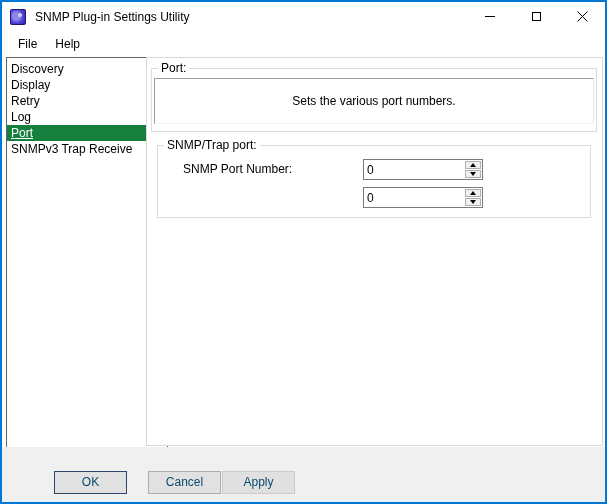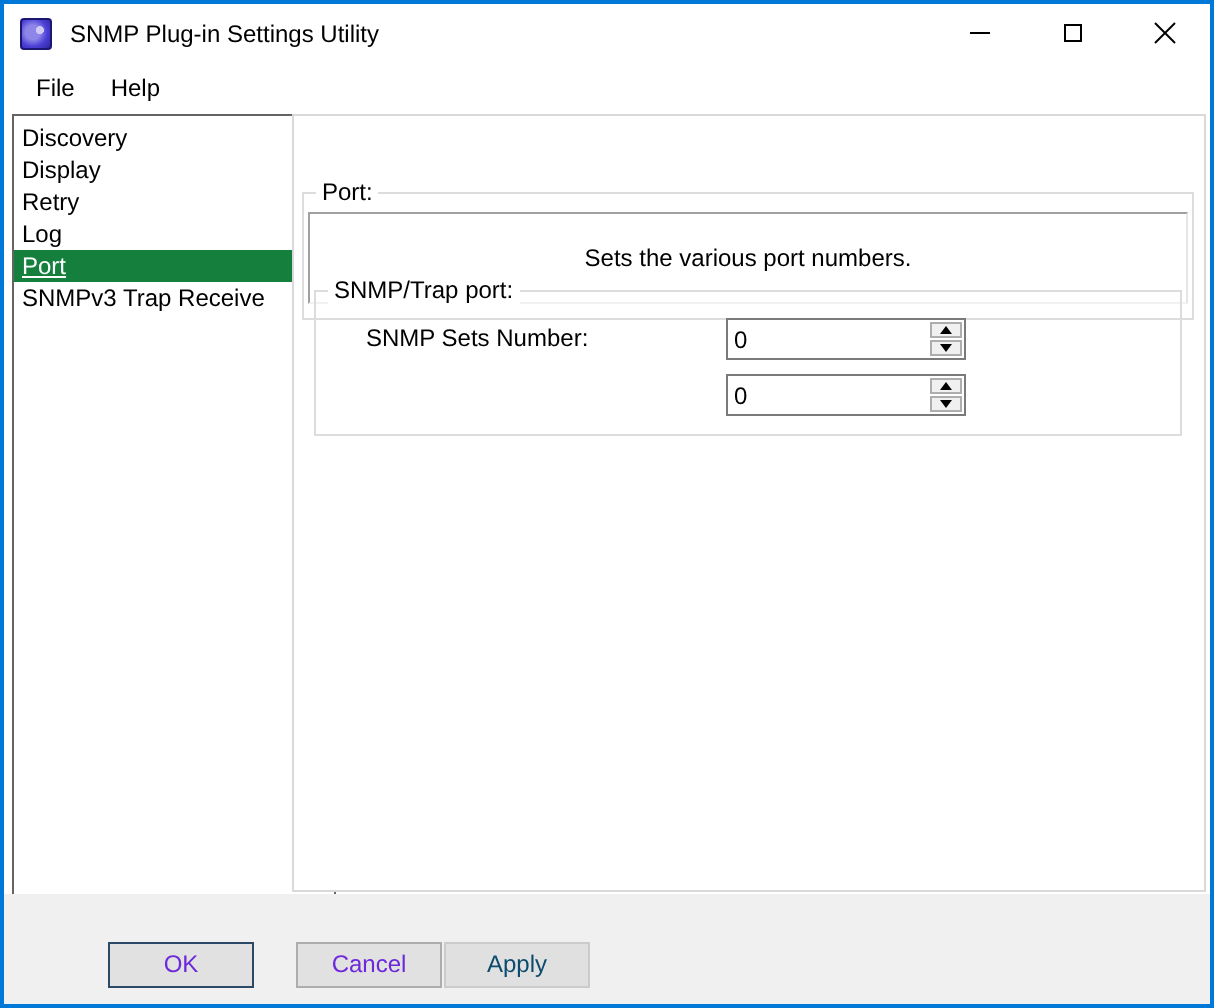--- a/index.html
+++ b/index.html
@@ -55,21 +55,21 @@
     position:absolute; left:144px; top:55px; width:457px; height:389px;
     background:#fff; border:1px solid #d9d9d9;
   }
   .groupbox {
     position:absolute; border:1px solid #dcdcdc;
   }
   .groupbox .legend {
     position:absolute; top:-8px; left:6px; background:#fff; padding:0 3px;
     line-height:14px;
   }
-  .gb-port { left:149px; top:66px; width:446px; height:64px;margin-top:28px; }
+  .gb-port { left:149px; top:66px; width:446px; height:64px; }
   .desc-panel {
     position:absolute; left:2px; top:9px; width:440px; height:46px;
     border-top:1px solid #a0a0a0; border-left:1px solid #a0a0a0;
     border-right:1px solid #e6e6e6; border-bottom:1px solid #f2f2f2;
     text-align:center; padding-top:15px; background:#fff;
   }
   .gb-snmp { left:155px; top:143px; width:434px; height:73px; }
   .field-row { position:absolute; left:0; width:100%; height:21px; }
   .row-1 { top:13px; }
   .row-2 { top:41px; }
@@ -97,21 +97,21 @@
     border-right:3px solid transparent; border-top:4px solid #000; }
 
   
   .button-bar {
     position:absolute; left:0; right:0; bottom:0; height:55px;
     background:#f0f0f0;
   }
   .btn {
     position:absolute; top:24px; width:73px; height:23px;
     background:#e1e1e1; border:1px solid #adadad;
-    font-family:"Liberation Sans", sans-serif; font-size:12px; color:#6d28d9;
+    font-family:"Liberation Sans", sans-serif; font-size:12px; color:#0c4a6e;
     text-align:center; line-height:21px;
   }
   .btn-ok { left:52px; border-color:#2b4966; }
   .btn-cancel { left:136px;margin-left:10px; }
   .btn-apply { left:220px; background:#e0e0e0; border-color:#cbcbcb; color:#0c4a6e; }
 </style>
 </head>
 <body>
 
 <div class="window">
@@ -155,21 +155,21 @@
     <span class="legend">Port:</span>
     <div class="desc-panel">
       <span>Sets the various port numbers.</span>
     </div>
   </div>
 
   <div class="groupbox gb-snmp">
     <span class="legend">SNMP/Trap port:</span>
 
     <div class="field-row row-1">
-      <span class="field-label">SNMP Sets Number:</span>
+      <span class="field-label">SNMP Port Number:</span>
       <div class="spin">
         <input type="text" value="0" style="">
         <div class="updown">
           <div class="spin-btn">
             <div class="arrow-up"></div>
           </div>
           <div class="spin-btn">
             <div class="arrow-down"></div>
           </div>
         </div>

